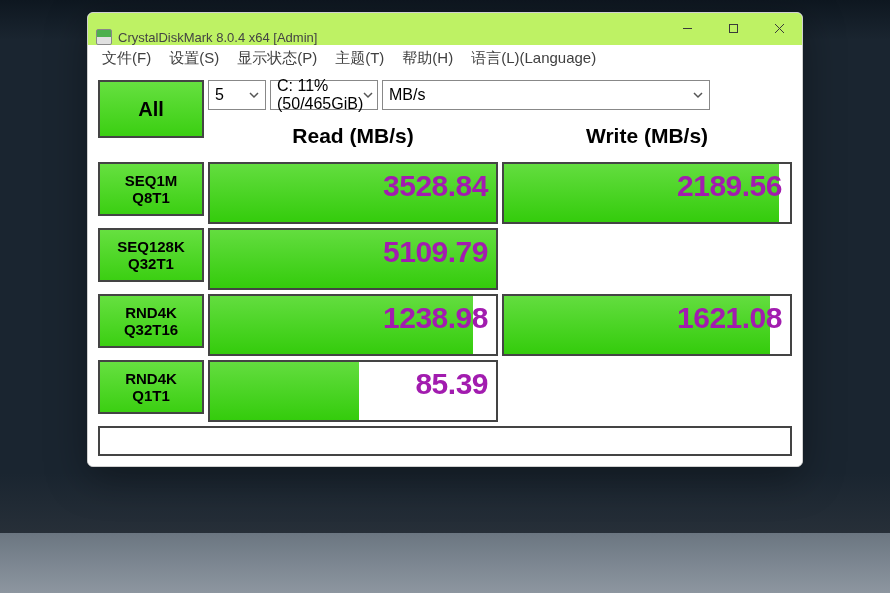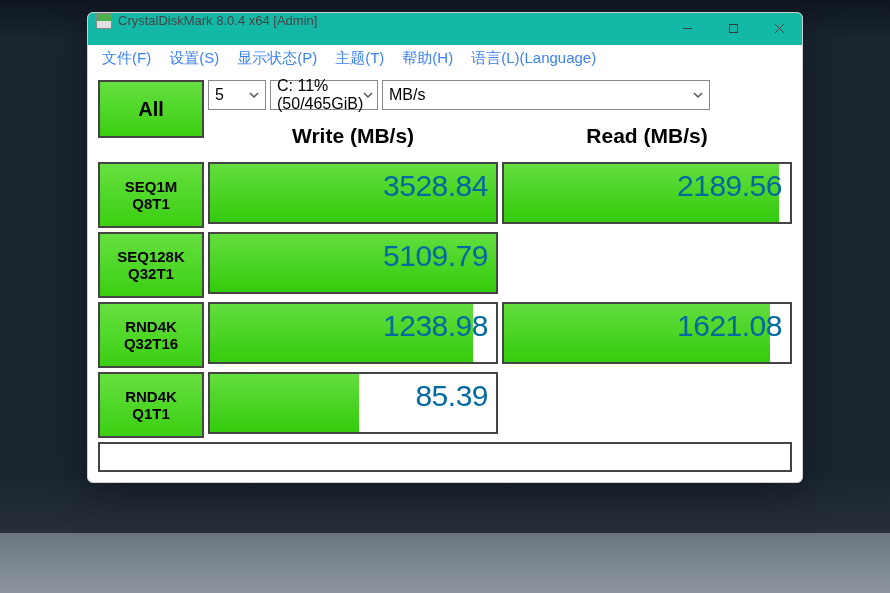--- a/index.html
+++ b/index.html
@@ -21,23 +21,23 @@
     top: 12px;
     width: 716px;
     background: #ffffff;
     border: 1px solid #d0d0d0;
     box-shadow: 0 10px 40px rgba(0,0,0,.35);
     border-radius: 6px;
     overflow: hidden;
   }
   .titlebar {
     display: flex;
-    align-items: flex-start;
+    align-items: flex-end;
     height: 32px;
-    background: #14b8a6;
+    background: #bef264;
     padding-left: 8px;
   }
   .titlebar .icon {
     width: 16px; height: 16px;
     margin-right: 6px;
     background: linear-gradient(#4db04d 50%, #e0e0e0 50%);
     border: 1px solid #888;
     border-radius: 2px;
   }
   .titlebar .title {
@@ -51,21 +51,21 @@
     display: flex; align-items: center; justify-content: center;
     color: #3a3a3a; font-size: 13px;
   }
   .winbtn svg { width: 11px; height: 11px; stroke: currentColor; stroke-width: 1; fill: none; }
 
   .menubar {
     display: flex;
     gap: 18px;
     padding: 4px 14px 6px 14px;
     font-size: 15px;
-    color: #3b82f6;
+    color: #404040;
     background: #ffffff;
   }
 
   .content {
     padding: 6px 10px 10px 10px;
     background: #ffffff;
   }
   .toprow {
     display: grid;
     grid-template-columns: 106px 58px 108px 1fr 78px;
@@ -103,42 +103,42 @@
     margin-top: 4px;
   }
   .testbtn {
     border: 2px solid #444;
     background: linear-gradient(#66e040,#3bcf12);
     display: flex; flex-direction: column;
     align-items: center; justify-content: center;
     font-weight: 700;
     font-size: 15px;
     line-height: 1.15;
-    height: 66px;
+    height: 54px;
   }
   .cell {
     border: 2px solid #444;
     height: 62px;
     position: relative;
     background: #ffffff;
     overflow: hidden;
   }
   .bar {
     position: absolute;
     left: 0; top: 0; bottom: 0;
     background: linear-gradient(#63dd3f,#34cc0c);
   }
   .val {
     position: absolute;
     right: 8px; top: 0; bottom: 15px;
     display: flex; align-items: center;
-    font-weight: 400;
+    font-weight: 700;
     font-size: 30px;
     letter-spacing: -0.5px;
-    color: #0369a1;
+    color: #a21caf;
   }
   .footer {
     margin-top: 4px;
     border: 2px solid #444;
     height: 30px;
     background: #fff;
   }
 </style>
 </head>
 <body>
@@ -196,22 +196,22 @@
             </svg></span>
       </div>
       <div class="combo">
         <span>MB/s</span>
         <span class="chev"><svg viewBox="0 0 10 10">
               <polyline points="1,3 5,7 9,3"></polyline>
             </svg></span>
       </div>
 
       <div style="grid-column:2 / span 4; display:grid; grid-template-columns:1fr 1fr; gap:4px;">
+        <div class="h" style="text-align:center;font-weight:700;font-size:21px;line-height:44px;">Read (MB/s)</div>
         <div class="h" style="text-align:center;font-weight:700;font-size:21px;line-height:44px;">Write (MB/s)</div>
-        <div class="h" style="text-align:center;font-weight:700;font-size:21px;line-height:44px;">Read (MB/s)</div>
       </div>
     </div>
 
     <div id="rows">
         <div class="row">
           <div class="testbtn">
             <span>SEQ1M</span>
             <span>Q8T1</span>
           </div>
           <div class="cell">

